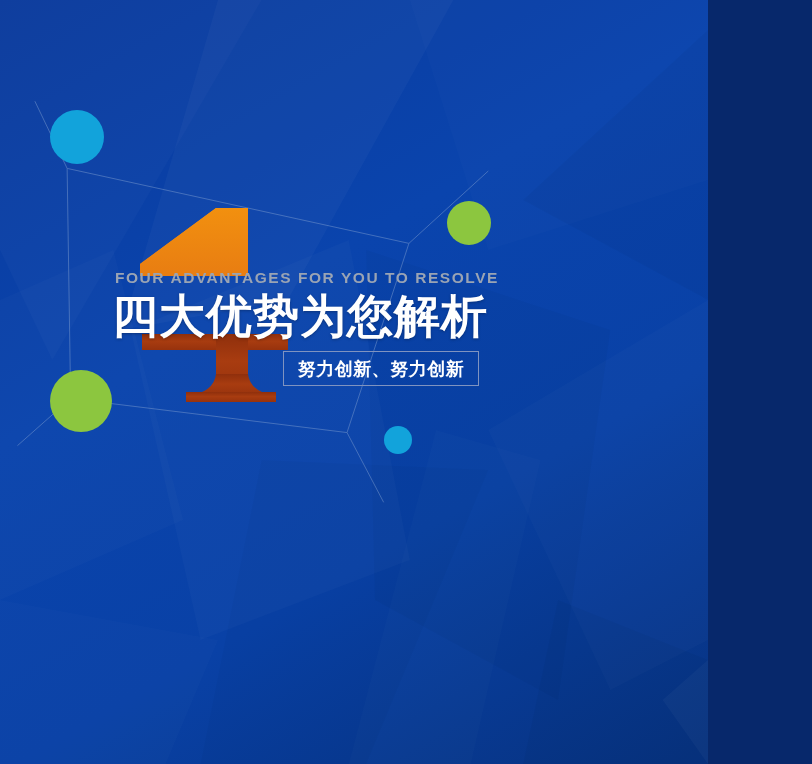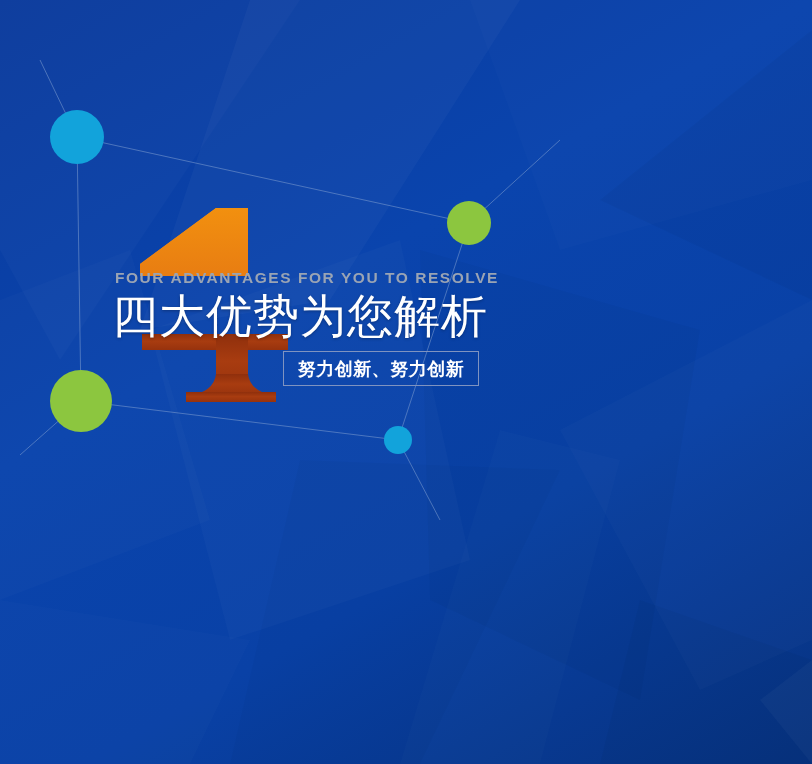--- a/index.html
+++ b/index.html
@@ -6,21 +6,21 @@
     margin: 0;
     padding: 0;
     background: #07286b;
   }
   body {
     font-family: "Liberation Sans", sans-serif;
   }
 
   #banner {
     position: relative;
-    width: 812px;
+    width: 708px;
     height: 764px;
     overflow: hidden;
     background: linear-gradient(150deg, #0a3a9c 0%, #0a44ad 38%, #0941a6 66%, #07327f 100%);
   }
 
   
   .facet-layer {
     position: absolute;
     inset: 0;
     width: 100%;
@@ -70,21 +70,21 @@
     font-weight: bold;
     letter-spacing: 1.55px;
     line-height: 1;
     margin: 0 0 7px 3px;
     white-space: nowrap;
   }
 
   #headline {
     color: #ffffff;
     font-size: 46px;
-    font-weight: normal;
+    font-weight: bold;
     letter-spacing: 1px;
     line-height: 1;
     margin: 0;
     white-space: nowrap;
     text-shadow: 0 1px 3px rgba(0,0,0,0.28);
   }
 
   #tagline-box {
     position: absolute;
     left: 283px;

